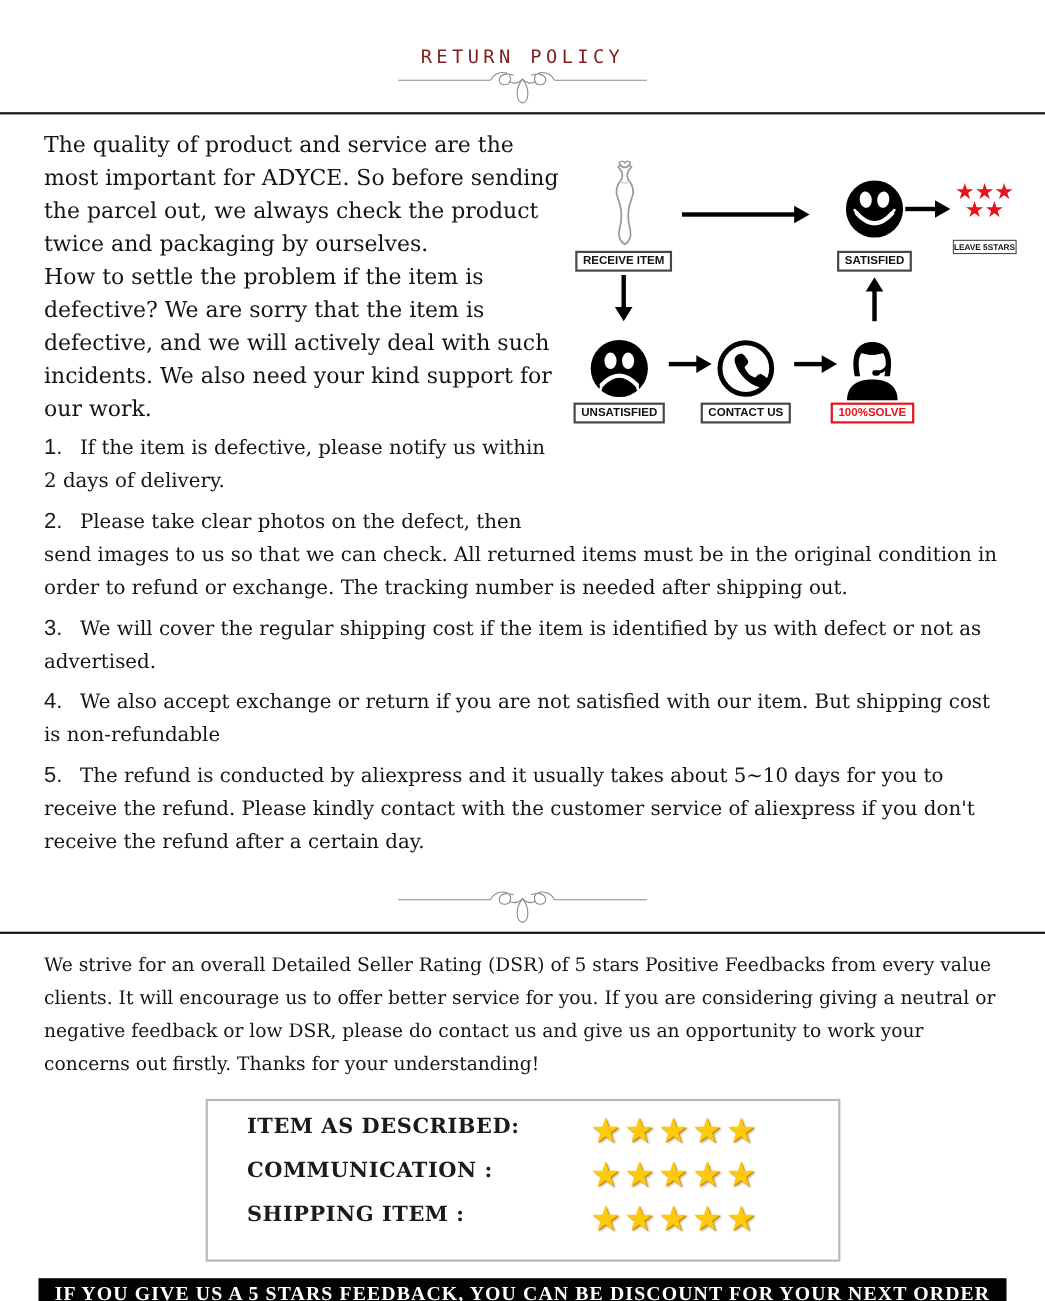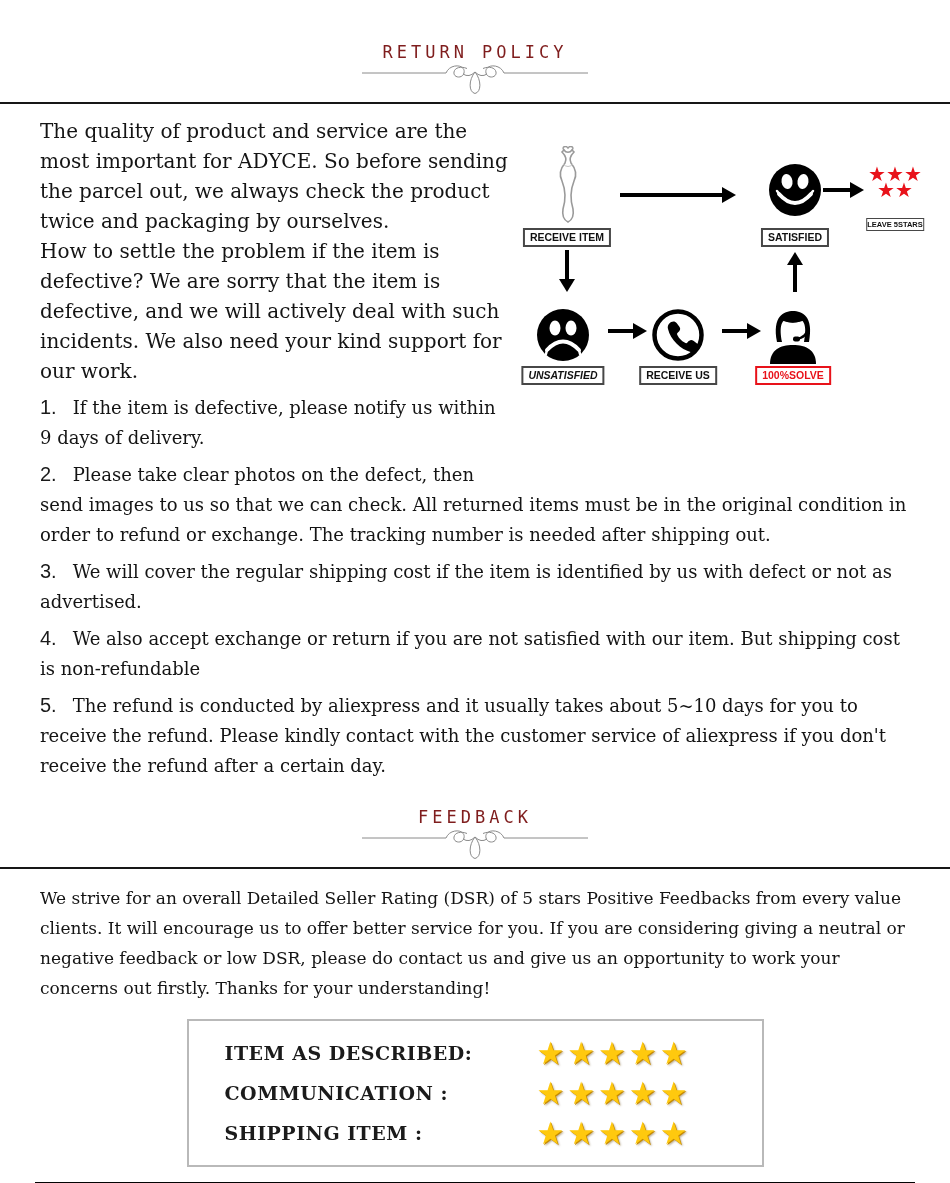--- a/index.html
+++ b/index.html
@@ -42,21 +42,21 @@
   .arrow-u::before{content:"";position:absolute;top:-12px;left:50%;transform:translateX(-50%);
     border-bottom:13px solid #000;border-left:8px solid transparent;border-right:8px solid transparent;}
   .redstars{position:absolute;color:#e8121a;font-family:"DejaVu Sans",sans-serif;
     text-align:center;transform:translateX(-50%);line-height:16px;font-size:20px;}
   
   .fb-paragraph{margin:14px 0 0;padding:0 40px;font-size:17px;line-height:30px;}
   .fb-table{
     width:577px;margin:16px auto 0;border:2px solid #b9b9b9;
     padding:12px 0 12px 36px;box-sizing:border-box;
   }
-  .fb-row{display:flex;align-items:center;height:40px;}
+  .fb-row{display:flex;height:40px;}
   .fb-row .lbl{width:312px;font-weight:bold;font-size:19px;letter-spacing:.5px;color:#1b1b1b;}
   .fb-row .stars{
     font-family:"DejaVu Sans",sans-serif;font-size:31px;line-height:1;color:#ffc90e;
     letter-spacing:3px;text-shadow:1px 1px 0 #c68b00,2px 2px 2px rgba(90,60,0,.4);
   }
   .banner{
     margin:15px 35px 0;background:#030303;color:#fff;text-align:center;
     font-family:"Liberation Serif",serif;font-weight:bold;font-size:18px;
     letter-spacing:1px;padding:4px 0 5px;
   }
@@ -112,56 +112,55 @@
     <div class="arrow-d" style="left:55px;top:134px;height:30px;"></div>
     <div class="arrow-u" style="left:283px;top:148px;height:28px;"></div>
 
     <svg class="dnode" style="left:25px;top:191px;" width="56" height="56" viewBox="0 0 56 56">
       <circle cx="28" cy="28" r="26" fill="#000"></circle>
       <ellipse cx="20" cy="21" rx="5.5" ry="7.5" fill="#fff"></ellipse>
       <ellipse cx="36" cy="21" rx="5.5" ry="7.5" fill="#fff"></ellipse>
       <path d="M12,43 q16,-17 32,0" stroke="#fff" stroke-width="4" fill="none" stroke-linecap="round"></path>
       <path d="M12,43 l-1,4 M44,43 l1,4" stroke="#fff" stroke-width="2.5" stroke-linecap="round"></path>
     </svg>
-    <span class="dlabel" style="left:53px;top:250px;font-style:italic;">UNSATISFIED</span>
+    <span class="dlabel" style="left:53px;top:250px;">UNSATISFIED</span>
 
     <div class="arrow-r" style="left:98px;top:213px;width:26px;"></div>
 
     <svg class="dnode" style="left:140px;top:191px;" width="56" height="56" viewBox="0 0 56 56">
       <circle cx="28" cy="28" r="23.5" fill="none" stroke="#000" stroke-width="4.5"></circle>
       <path fill="#000" d="M18,22 c-1.5,-5.5 5.5,-10 8.8,-5.8 l2.6,3.6 c1.6,2.1 0.6,4.2 -1.5,5.8 c-1.1,0.9 -1.1,1.6 -0.3,3 c1.6,3 4,5.4 7,7 c1.4,0.8 2.1,0.8 3,-0.3 c1.6,-2.1 3.7,-3.1 5.8,-1.5 l3.6,2.6 c4.2,3.3 -0.3,10.3 -5.8,8.8 C30.5,42.5 20.5,32.5 18,22 z"></path>
     </svg>
-    <span class="dlabel" style="left:168px;top:250px;">RECEIVE US</span>
+    <span class="dlabel" style="left:168px;top:250px;">CONTACT US</span>
 
     <div class="arrow-r" style="left:212px;top:213px;width:26px;"></div>
 
     <svg class="dnode" style="left:253px;top:186px;" width="60" height="62" viewBox="0 0 60 62">
       <path d="M7,62 c0,-14 10,-19 23,-19 c13,0 23,5 23,19 z" fill="#000"></path>
       <circle cx="30" cy="24" r="13.5" fill="#fff"></circle>
       <path d="M14,40 c-5,-26 7,-31 16,-31 c9,0 21,5 16,31 l-5,0 c3,-15 0,-20 -2,-21.5 c-6,3 -13,3 -18,0 c-2,1.5 -5,6.5 -2,21.5 z" fill="#000"></path>
       <path d="M17.5,18 c2.5,-8 22.5,-8 25,0 c-8,3.2 -17,3.2 -25,0 z" fill="#000"></path>
       <path d="M45,25 c0,7 -5.5,11.5 -11,11.5" fill="none" stroke="#000" stroke-width="2.6"></path>
       <rect x="30" y="34.5" width="7" height="5" rx="2.2" fill="#000"></rect>
     </svg>
     <span class="dlabel red" style="left:283px;top:250px;">100%SOLVE</span>
   </div>
 
   <p class="para">The quality of product and service are the most important for ADYCE. So before sending the parcel out, we always check the product twice and packaging by ourselves.</p>
   <p class="para">How to settle the problem if the item is defective? We are sorry that the item is defective, and we will actively deal with such incidents. We also need your kind support for our work.</p>
 
-  <p class="li"><span class="num">1.</span><span>If the item is defective, please notify us within 9 days of delivery.</span></p>
+  <p class="li"><span class="num">1.</span><span>If the item is defective, please notify us within 2 days of delivery.</span></p>
   <p class="li"><span class="num">2.</span><span>Please take clear photos on the defect, then send images to us so that we can check. All returned items must be in the original condition in order to refund or exchange. The tracking number is needed after shipping out.</span></p>
   <p class="li"><span class="num">3.</span><span>We will cover the regular shipping cost if the item is identified by us with defect or not as advertised.</span></p>
   <p class="li"><span class="num">4.</span><span>We also accept exchange or return if you are not satisfied with our item. But shipping cost is non-refundable</span></p>
   <p class="li"><span class="num">5.</span><span>The refund is conducted by aliexpress and it usually takes about 5~10 days for you to receive the refund. Please kindly contact with the customer service of aliexpress if you don't receive the refund after a certain day.</span></p>
   <div class="clear"></div>
 </section>
 
 <div class="orn-header second">
-  <span class="orn-title">FEEDBACK</span>
   <svg class="flourish" width="230" height="32" viewBox="0 0 230 32" fill="none" stroke="#8a8a8a" stroke-width="1">
     <path d="M2,9 H86"></path>
       <path d="M228,9 H144"></path>
     <path d="M86,9 c4,-10 20,-9 18,0 c-1.5,6 -11,5 -10,-1 c0.8,-4.5 7,-6 13,-3.5"></path>
     <path d="M144,9 c-4,-10 -20,-9 -18,0 c1.5,6 11,5 10,-1 c-0.8,-4.5 -7,-6 -13,-3.5"></path>
     <path d="M115,8 c-6.5,8 -6.5,20 0,21.5 c6.5,-1.5 6.5,-13.5 0,-21.5"></path>
     <path d="M103,10 q6,4 12,-2 q6,6 12,2"></path>
   </svg>
 </div>
 <hr class="rule">

